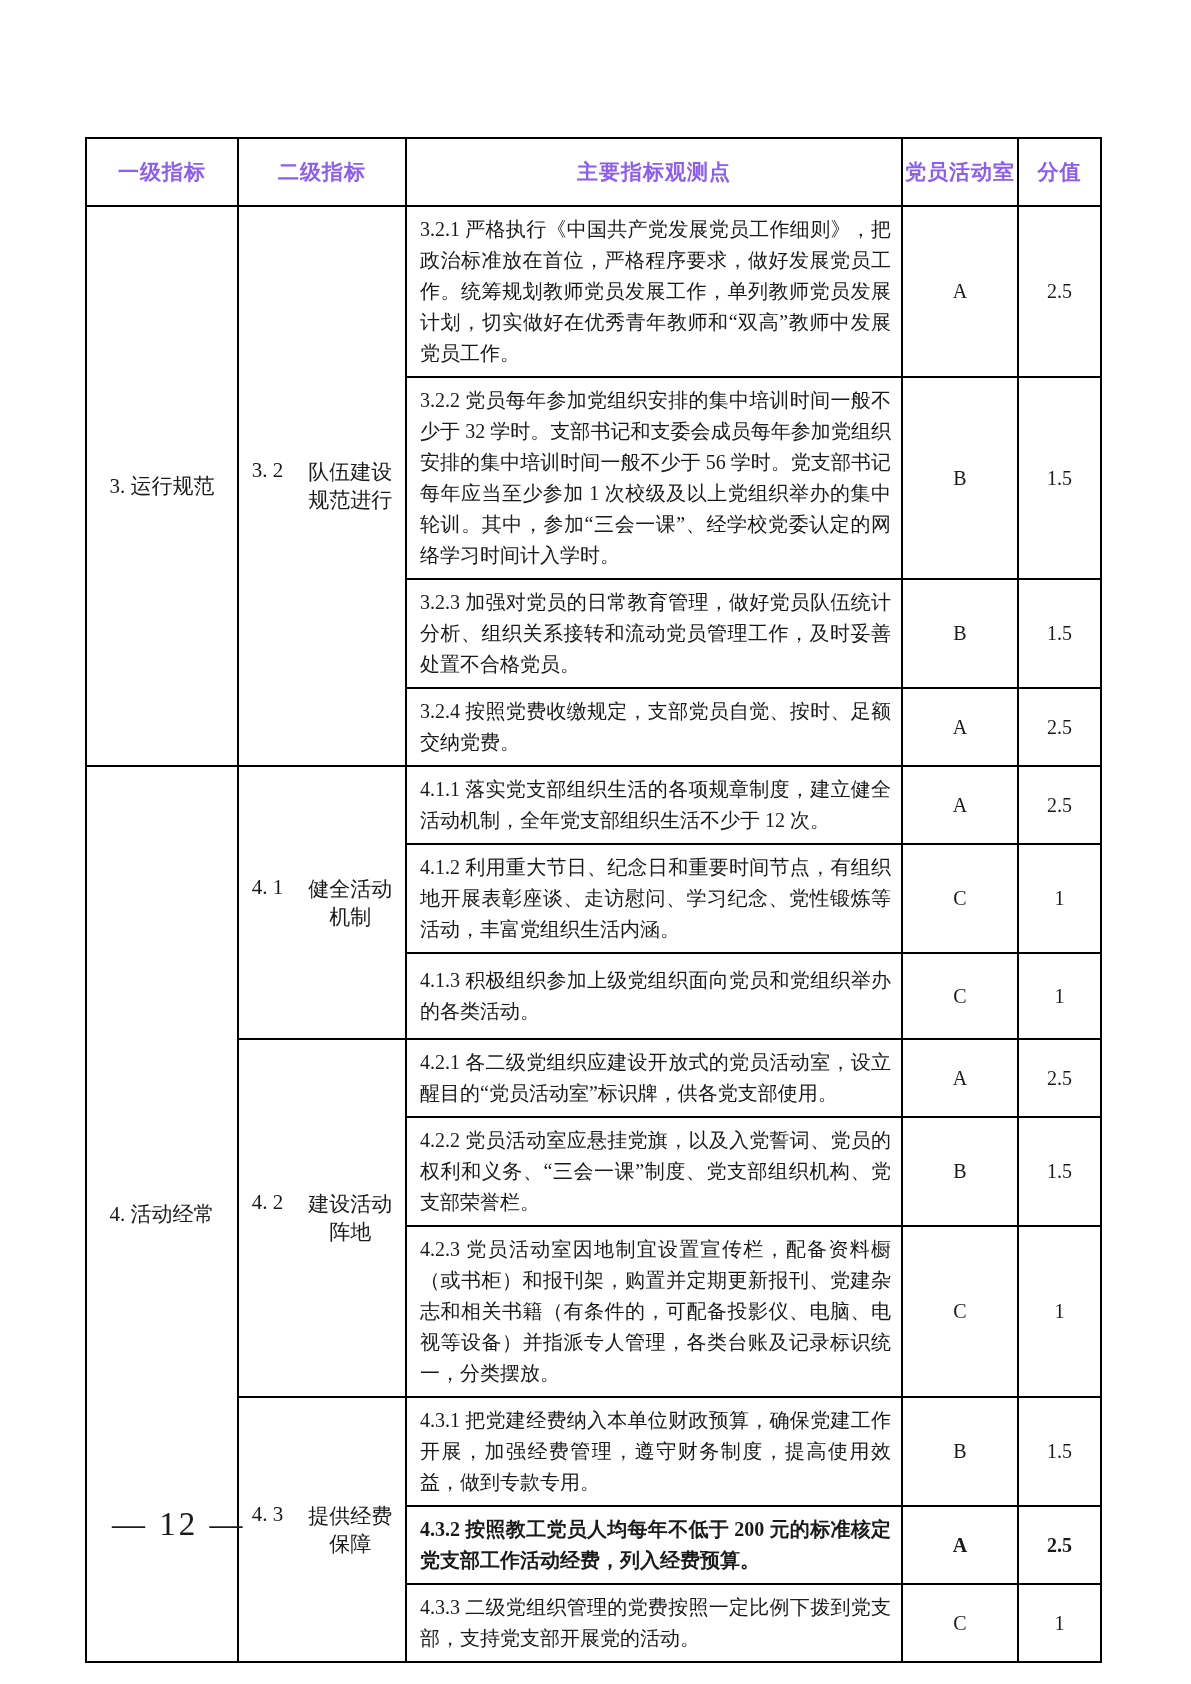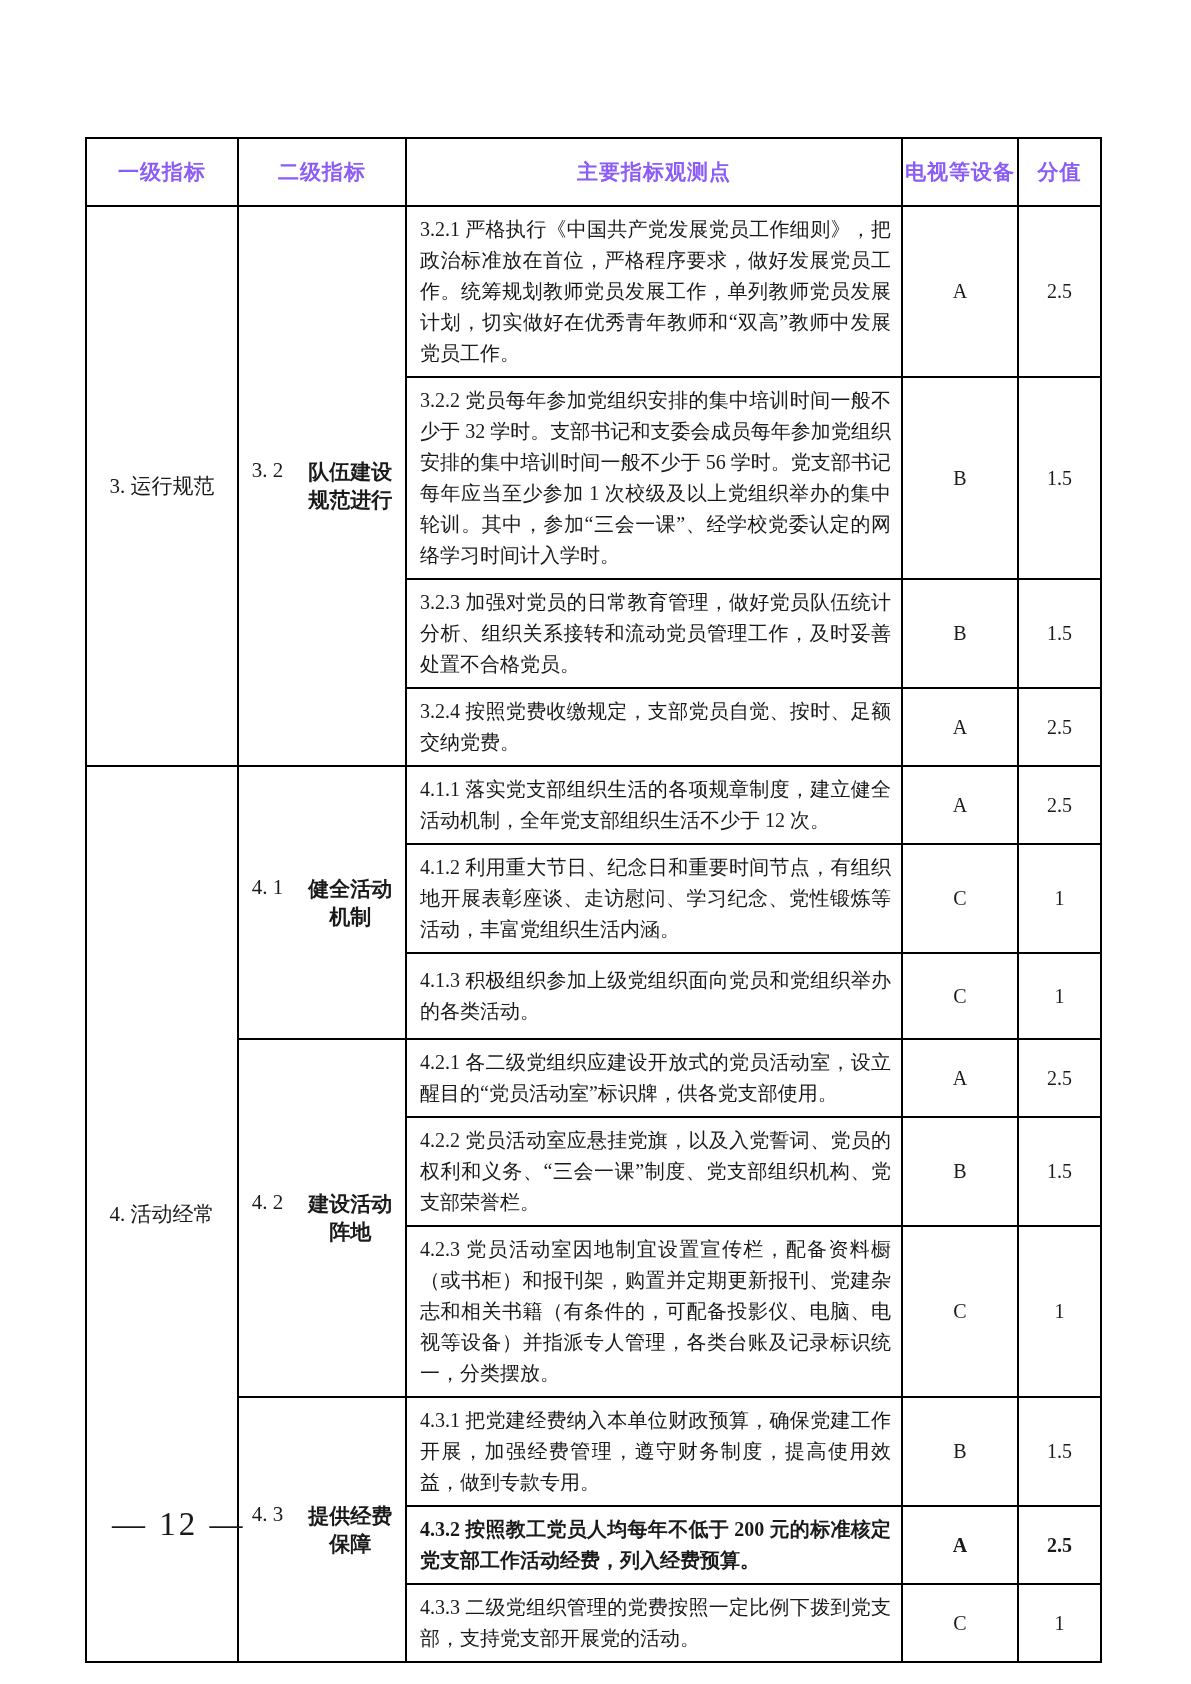--- a/index.html
+++ b/index.html
@@ -32,21 +32,21 @@
     color:#8b5cf6;
   }
   td.lv1 {
     text-align:center;
     font-size:21px;
     padding:0 22px;
   }
   td.lv2 { text-align:center; padding:0 4px; font-size:21px; }
   .lv2-wrap { display:inline-flex; gap:25px; text-align:left; }
   .lv2-num { white-space:nowrap; }
-  .lv2-name { white-space:pre-line; text-align:center;font-weight:bold; }
+  .lv2-name { white-space:pre-line; text-align:center; }
   td.obs {
     font-size:20px;
     line-height:31px;
     padding:7px 10px 7px 13px;
     text-align:justify;
   }
   td.typ, td.sco {
     text-align:center;
     font-size:20px;
   }
@@ -82,21 +82,21 @@
         <col style="width:168px">
         <col style="width:496px">
         <col style="width:116px">
         <col style="width:83px">
     </colgroup>
     <thead>
       <tr>
         <th>一级指标</th>
         <th>二级指标</th>
         <th>主要指标观测点</th>
-        <th>电视等设备</th>
+        <th>党员活动室</th>
         <th>分值</th>
       </tr>
     </thead>
     <tbody>
       <tr class="hr1">
         <td class="lv1" rowspan="4">3. 运行规范</td>
         <td class="lv2" rowspan="4">
           <span class="lv2-wrap">
               <span class="lv2-num">3. 2</span>
               <span class="lv2-name">队伍建设

